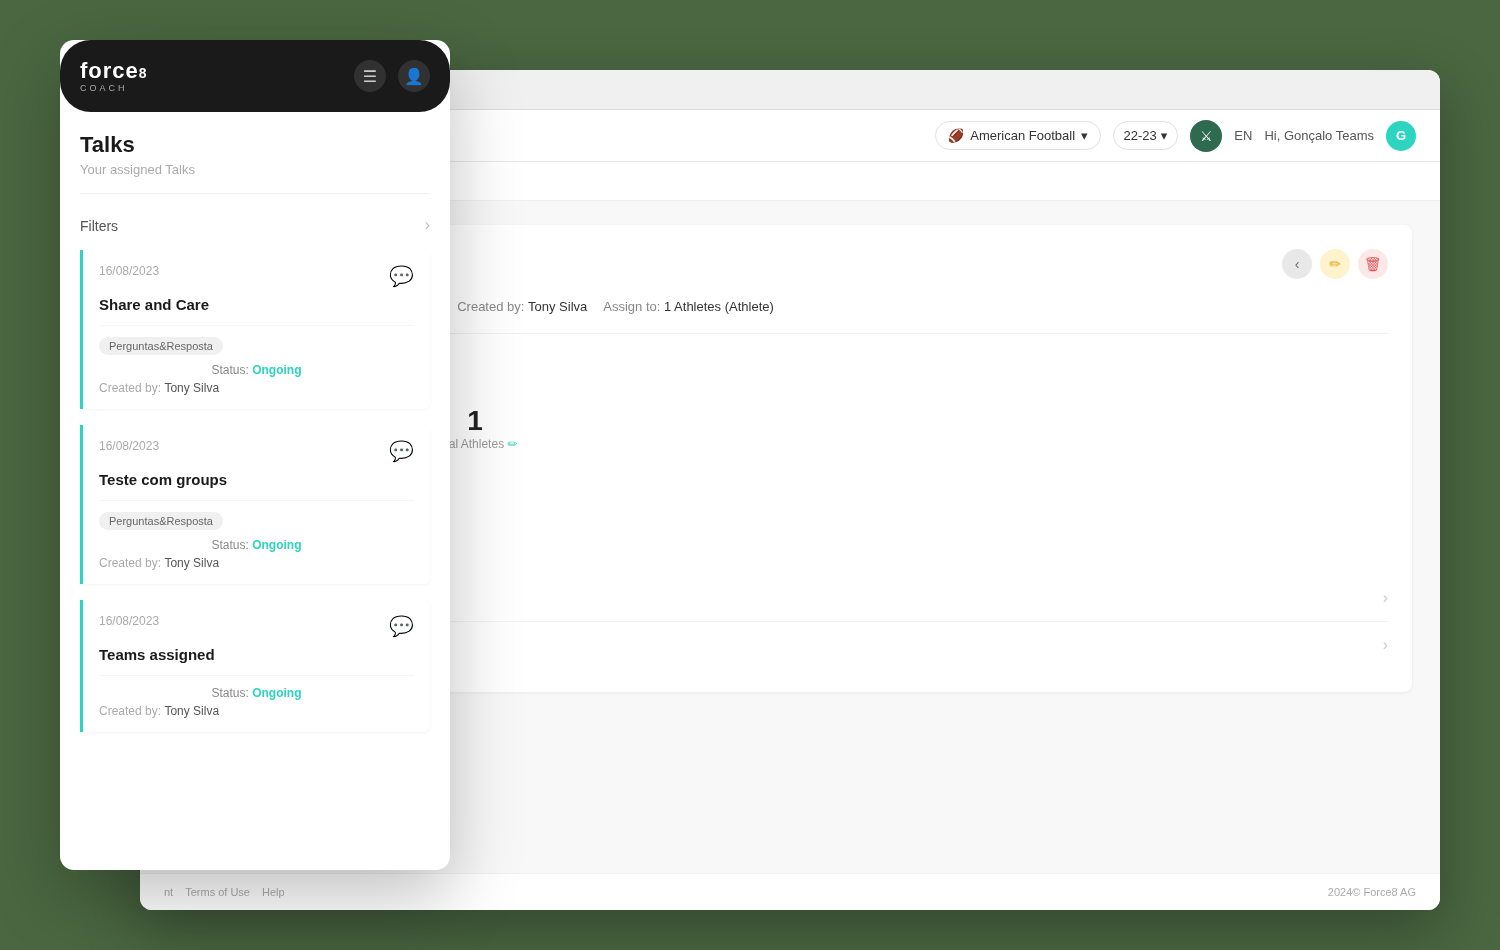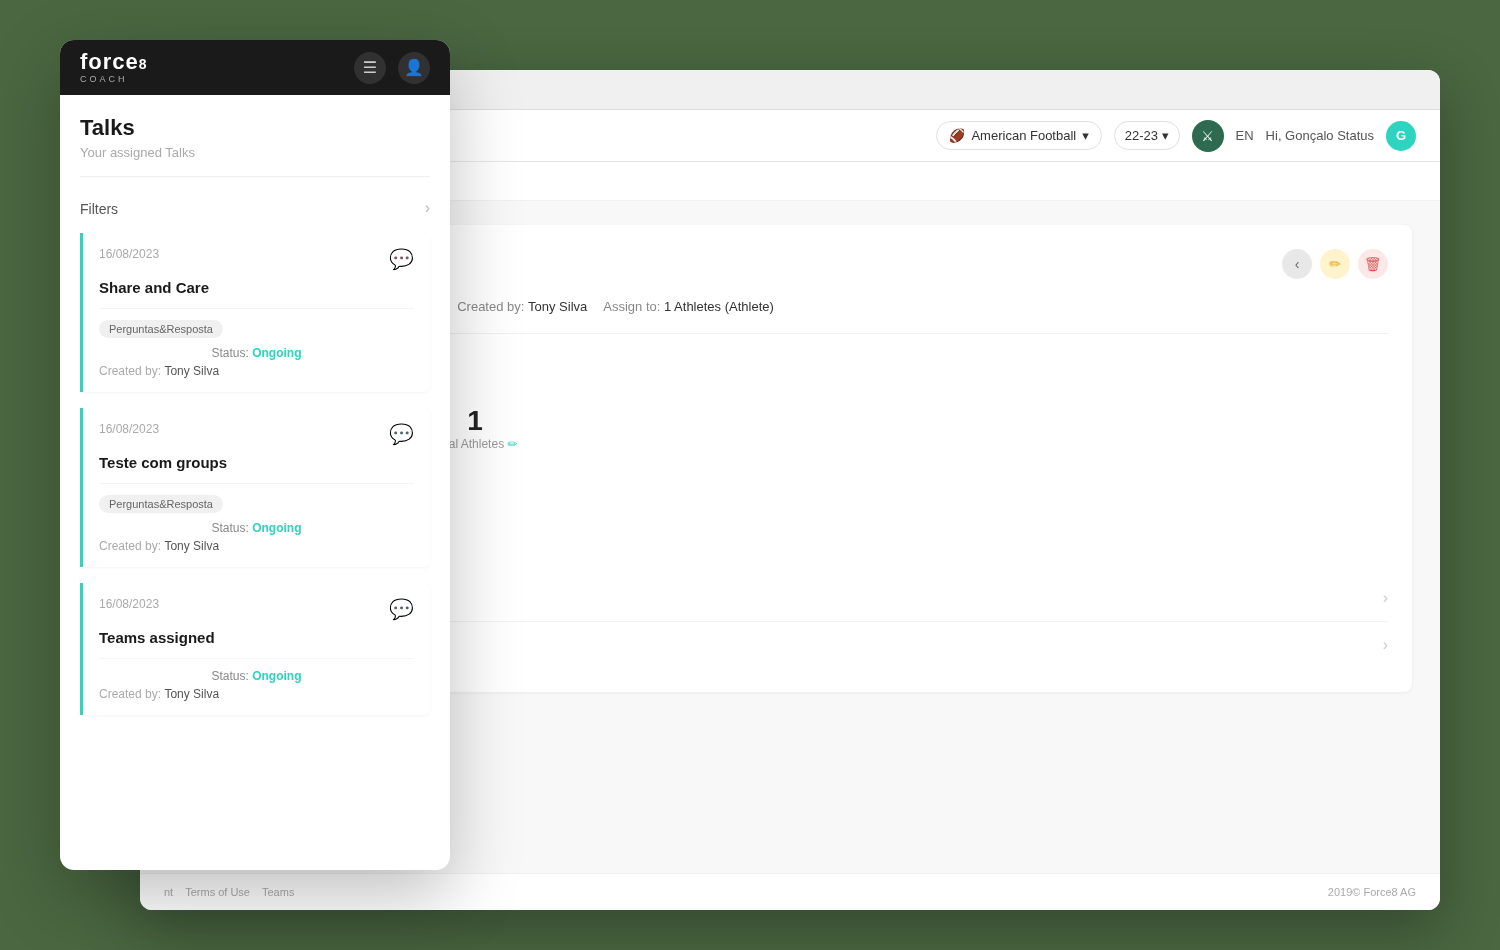--- a/index.html
+++ b/index.html
@@ -344,25 +344,26 @@
       height: 830px;
       background: #fff;
       border-radius: 14px;
       box-shadow: 0 25px 70px rgba(0,0,0,0.25);
       overflow: hidden;
       z-index: 10;
     }
 
     .sidebar-topbar {
       background: #1a1a1a;
-      height: 55px;
+      height: 72px;
       display: flex;
       align-items: center;
       justify-content: space-between;
       padding: 0 20px;
+      border-radius: 31px;
     }
 
     .logo-area {
       display: flex;
       flex-direction: column;
     }
 
     .logo-text {
       font-size: 22px;
       font-weight: 800;
@@ -531,21 +532,21 @@
         <span>🏈</span>
         <span>American Football</span>
         <span>▾</span>
       </div>
       <div class="nav-season">
         <span>22-23</span>
         <span>▾</span>
       </div>
       <div class="nav-shield">⚔</div>
       <span class="nav-lang">EN</span>
-      <span class="nav-greeting">Hi, Gonçalo Status</span>
+      <span class="nav-greeting">Hi, Gonçalo Teams</span>
       <div class="nav-avatar">G</div>
     </div>
 
     <div class="breadcrumb">
       <span class="breadcrumb-link">Communication</span>
       <span class="breadcrumb-sep">›</span>
       <span class="breadcrumb-link">Talks</span>
       <span class="breadcrumb-sep">•</span>
       <span class="breadcrumb-current">Share and Care</span>
     </div>
@@ -618,23 +619,23 @@
             <span class="chevron-right">›</span>
           </div>
         </div>
       </div>
     </div>
 
     <div class="main-footer">
       <div class="footer-links">
         <span>nt</span>
         <span>Terms of Use</span>
-        <span>Teams</span>
-      </div>
-      <span>2019© Force8 AG</span>
+        <span>Help</span>
+      </div>
+      <span>2024© Force8 AG</span>
     </div>
   </div>
 
   <div class="sidebar-panel">
 
     <div class="sidebar-topbar">
       <div class="logo-area">
         <div class="logo-text">
           force<span class="logo-sup">8</span>
         </div>

